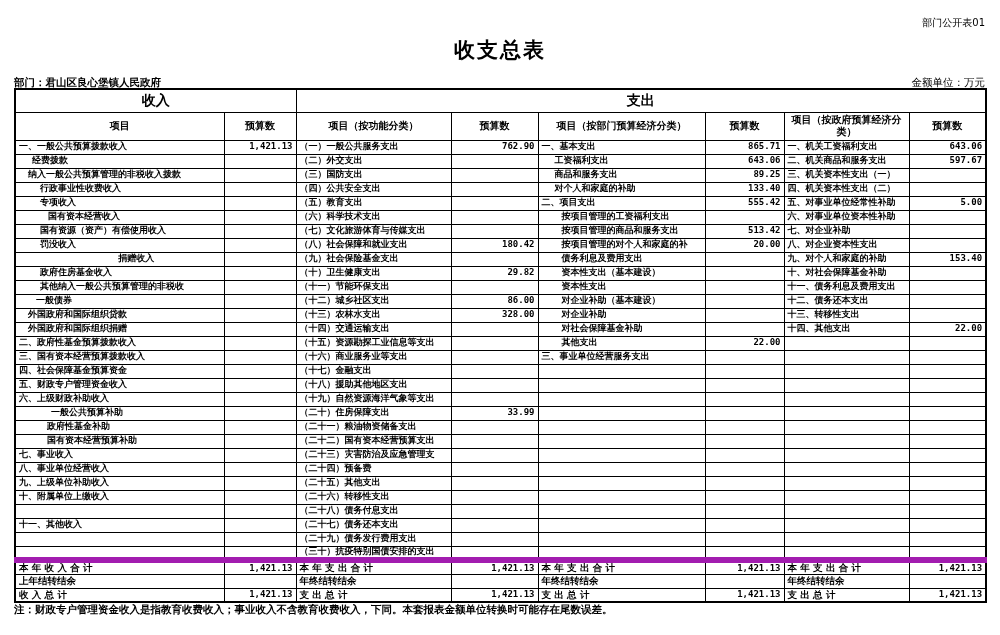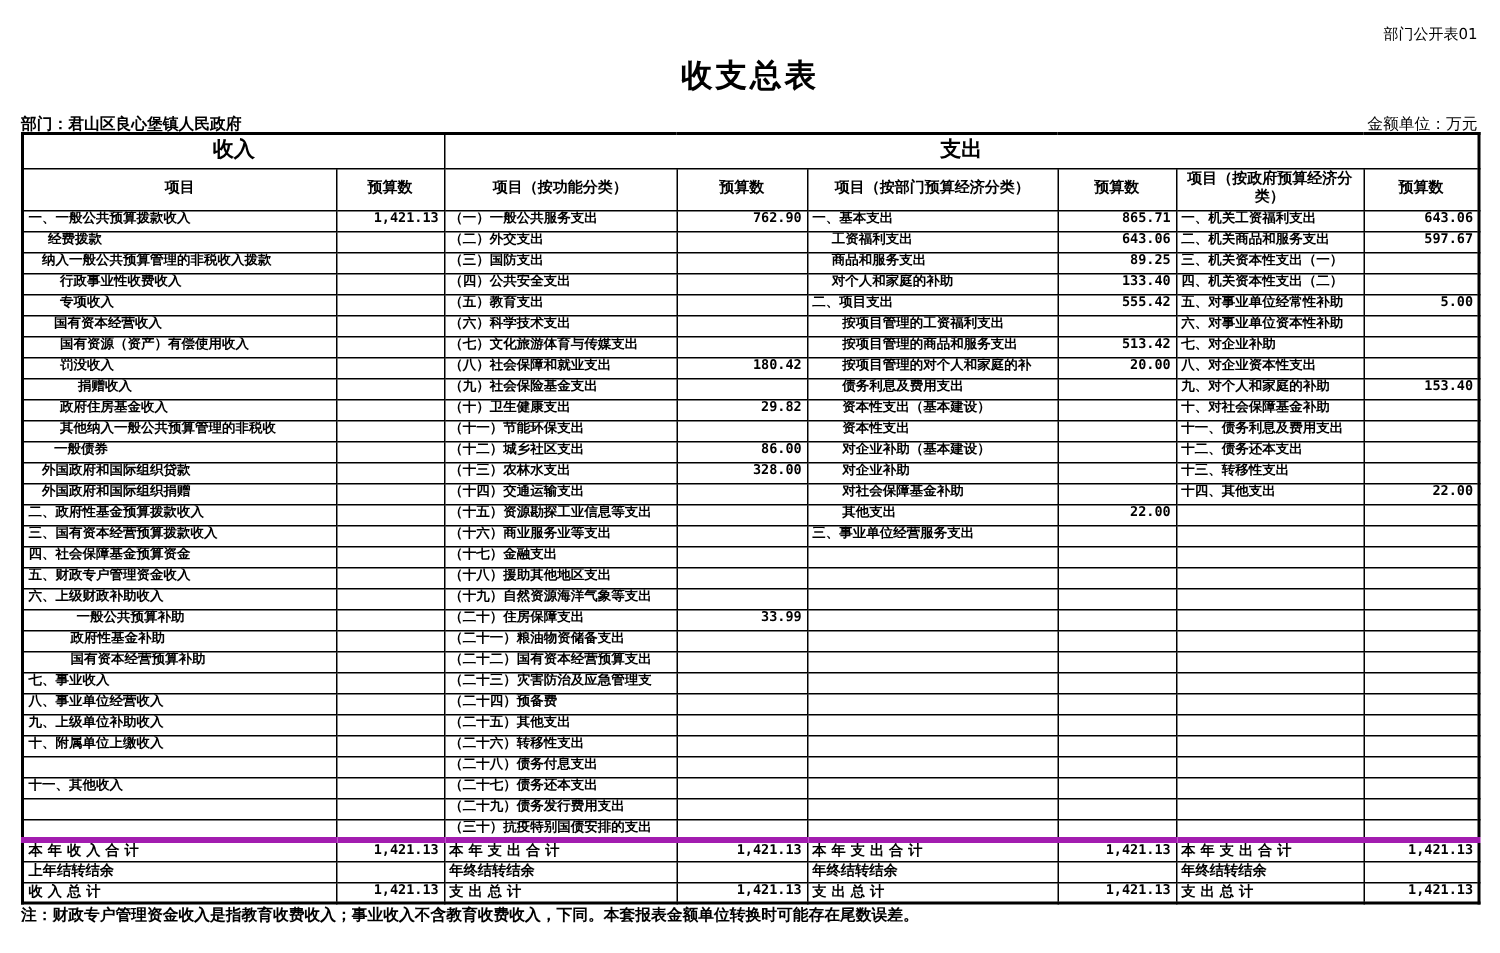--- a/index.html
+++ b/index.html
@@ -18,21 +18,21 @@
                  border:2px solid #000; }
   table.budget td, table.budget th {
       border:1px solid #000; overflow:hidden; white-space:nowrap;
       font-size:9px; font-weight:bold; line-height:1.05; vertical-align:middle;
       padding:0 3px; height:14px;
   }
   tr.group-header-row th { height:23px; text-align:center; font-size:14px; white-space:normal; }
   tr.col-header-row th   { height:28px; text-align:center; font-size:10px; white-space:normal; line-height:1.2; }
   td.label-cell { text-align:left; }
   td.value-cell { text-align:right; padding-right:2px; font-family:"DejaVu Sans Mono","DejaVu Sans",sans-serif; font-size:9px; }
-  tr.totals-first td { border-top:4px solid #a21caf; }
+  tr.totals-first td { border-top:6px solid #a21caf; }
   tr.totals-row td.label-cell { font-size:9.5px; }
 
   .note { position:absolute; left:14px; top:603px; font-size:10.5px; font-weight:bold; }
 </style>
 </head>
 <body>
 
 <div class="doc-label">部门公开表01</div>
 <div class="page-title">收支总表</div>
 <div class="meta-row">
@@ -112,21 +112,21 @@
         <td class="label-cell" style="padding-left: 24px;">专项收入</td>
         <td class="value-cell"></td>
         <td class="label-cell">（五）教育支出</td>
         <td class="value-cell"></td>
         <td class="label-cell">二、项目支出</td>
         <td class="value-cell">555.42</td>
         <td class="label-cell">五、对事业单位经常性补助</td>
         <td class="value-cell">5.00</td>
       </tr>
       <tr>
-        <td class="label-cell" style="padding-left: 20px;">国有资本经营收入</td>
+        <td class="label-cell" style="padding-left: 32px;">国有资本经营收入</td>
         <td class="value-cell"></td>
         <td class="label-cell">（六）科学技术支出</td>
         <td class="value-cell"></td>
         <td class="label-cell" style="padding-left: 23px;">按项目管理的工资福利支出</td>
         <td class="value-cell"></td>
         <td class="label-cell">六、对事业单位资本性补助</td>
         <td class="value-cell"></td>
       </tr>
       <tr>
         <td class="label-cell" style="padding-left: 24px;">国有资源（资产）有偿使用收入</td>
@@ -142,21 +142,21 @@
         <td class="label-cell" style="padding-left: 24px;">罚没收入</td>
         <td class="value-cell"></td>
         <td class="label-cell">（八）社会保障和就业支出</td>
         <td class="value-cell">180.42</td>
         <td class="label-cell" style="padding-left: 23px;">按项目管理的对个人和家庭的补</td>
         <td class="value-cell">20.00</td>
         <td class="label-cell">八、对企业资本性支出</td>
         <td class="value-cell"></td>
       </tr>
       <tr>
-        <td class="label-cell" style="padding-left: 36px;">捐赠收入</td>
+        <td class="label-cell" style="padding-left: 36px; text-align: center;">捐赠收入</td>
         <td class="value-cell"></td>
         <td class="label-cell">（九）社会保险基金支出</td>
         <td class="value-cell"></td>
         <td class="label-cell" style="padding-left: 23px;">债务利息及费用支出</td>
         <td class="value-cell"></td>
         <td class="label-cell">九、对个人和家庭的补助</td>
         <td class="value-cell">153.40</td>
       </tr>
       <tr>
         <td class="label-cell" style="padding-left: 24px;">政府住房基金收入</td>

